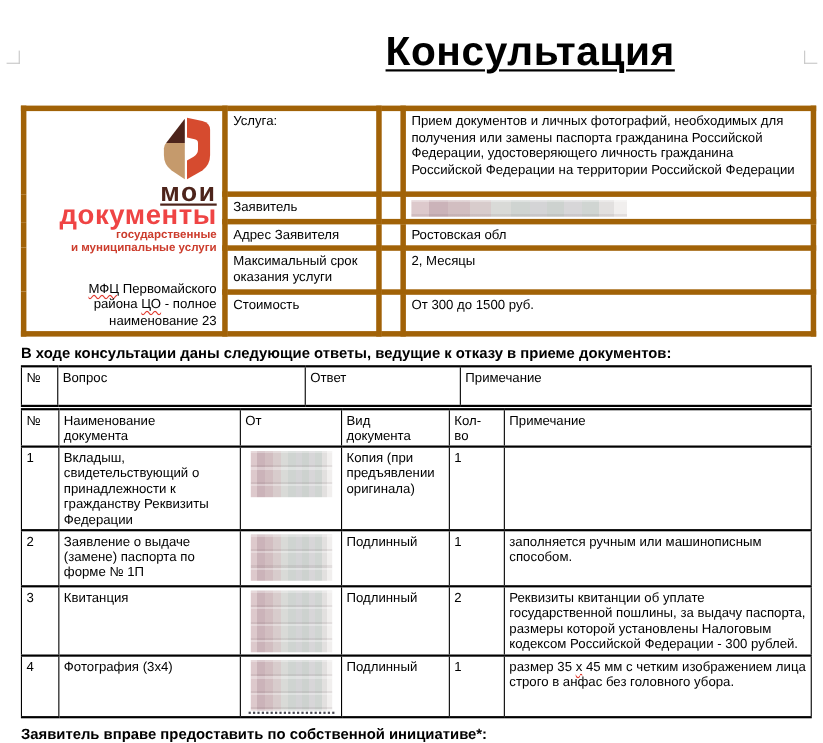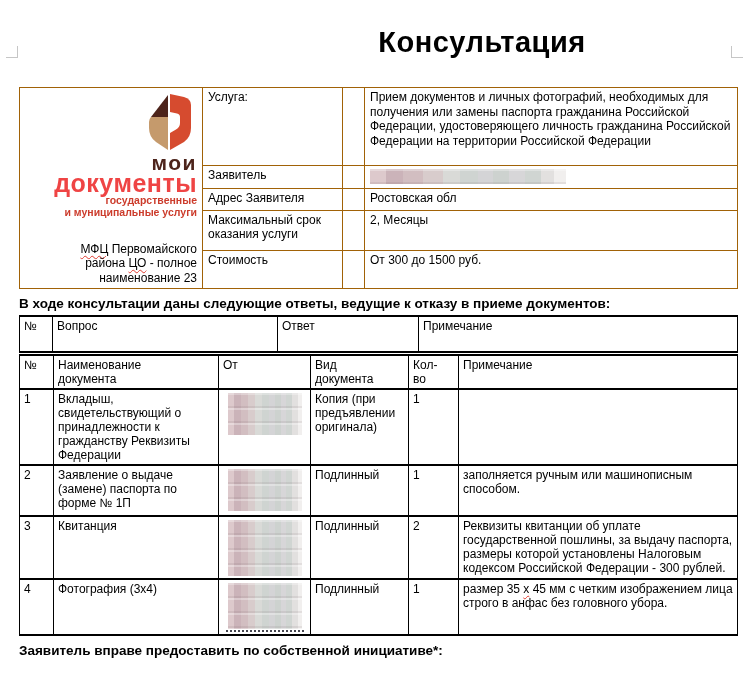--- a/index.html
+++ b/index.html
@@ -8,31 +8,31 @@
     font-family:"Liberation Sans", sans-serif; color:#000; overflow:hidden;
   }
   .content { position:absolute; left:19px; top:0; width:718px; }
 
   
   .mark { position:absolute; width:11px; height:11px; }
   .mark-left  { left:6px;  top:46px; border-right:1px solid #c6c6c6; border-bottom:1px solid #c6c6c6; }
   .mark-right { left:731px; top:46px; border-left:1px solid #c6c6c6; border-bottom:1px solid #c6c6c6; }
 
   .title-wrap { padding:26px 0 0 208px; text-align:center; }
-  .title { font-size:29px; font-weight:bold; text-decoration-thickness:2px; text-underline-offset:4px; letter-spacing:0.5px; }
+  .title { font-size:37px; font-weight:bold; text-decoration:underline; text-decoration-thickness:2px; text-underline-offset:4px; letter-spacing:0.5px; }
 
   table { border-collapse:collapse; table-layout:fixed; width:718px; }
   td, th { overflow:hidden; }
 
   
   .t-info { margin-top:28px; }
-  .t-info td { border:1px solid #a16207; font-size:12px; line-height:14.5px; vertical-align:top; padding:2px 5px; }
+  .t-info td { border:5px solid #a16207; font-size:12px; line-height:14.5px; vertical-align:top; padding:2px 5px; }
   .t-info .logo-cell { padding:3px 5px 3px 4px; }
   .logo-flex { display:flex; flex-direction:column; align-items:flex-end; height:194px; }
-  .brand-top { font-size:21px; font-weight:bold; color:#4d241b; letter-spacing:1.5px; line-height:18px; margin-top:1px; }
+  .brand-top { font-size:24px; font-weight:bold; color:#4d241b; letter-spacing:1.5px; line-height:18px; margin-top:1px;text-decoration:underline; }
   .brand-bottom { font-size:25px; font-weight:bold; color:#ef4444; letter-spacing:0.5px; line-height:23px;margin-left:36px; }
   .brand-tag { font-size:10.5px; font-weight:bold; color:#cc3c2c; line-height:11.5px; text-align:right; }
   .office { margin-top:auto; font-size:12px; line-height:14.5px; text-align:right; max-width:158px; }
 
   .sp-err { text-decoration:underline wavy #e03a2f 1px; text-underline-offset:2px;text-align:center; }
 
   
   .sec-h { font-size:13.5px; font-weight:bold; margin:7px 0 3px 0; line-height:16px; }
 
   

